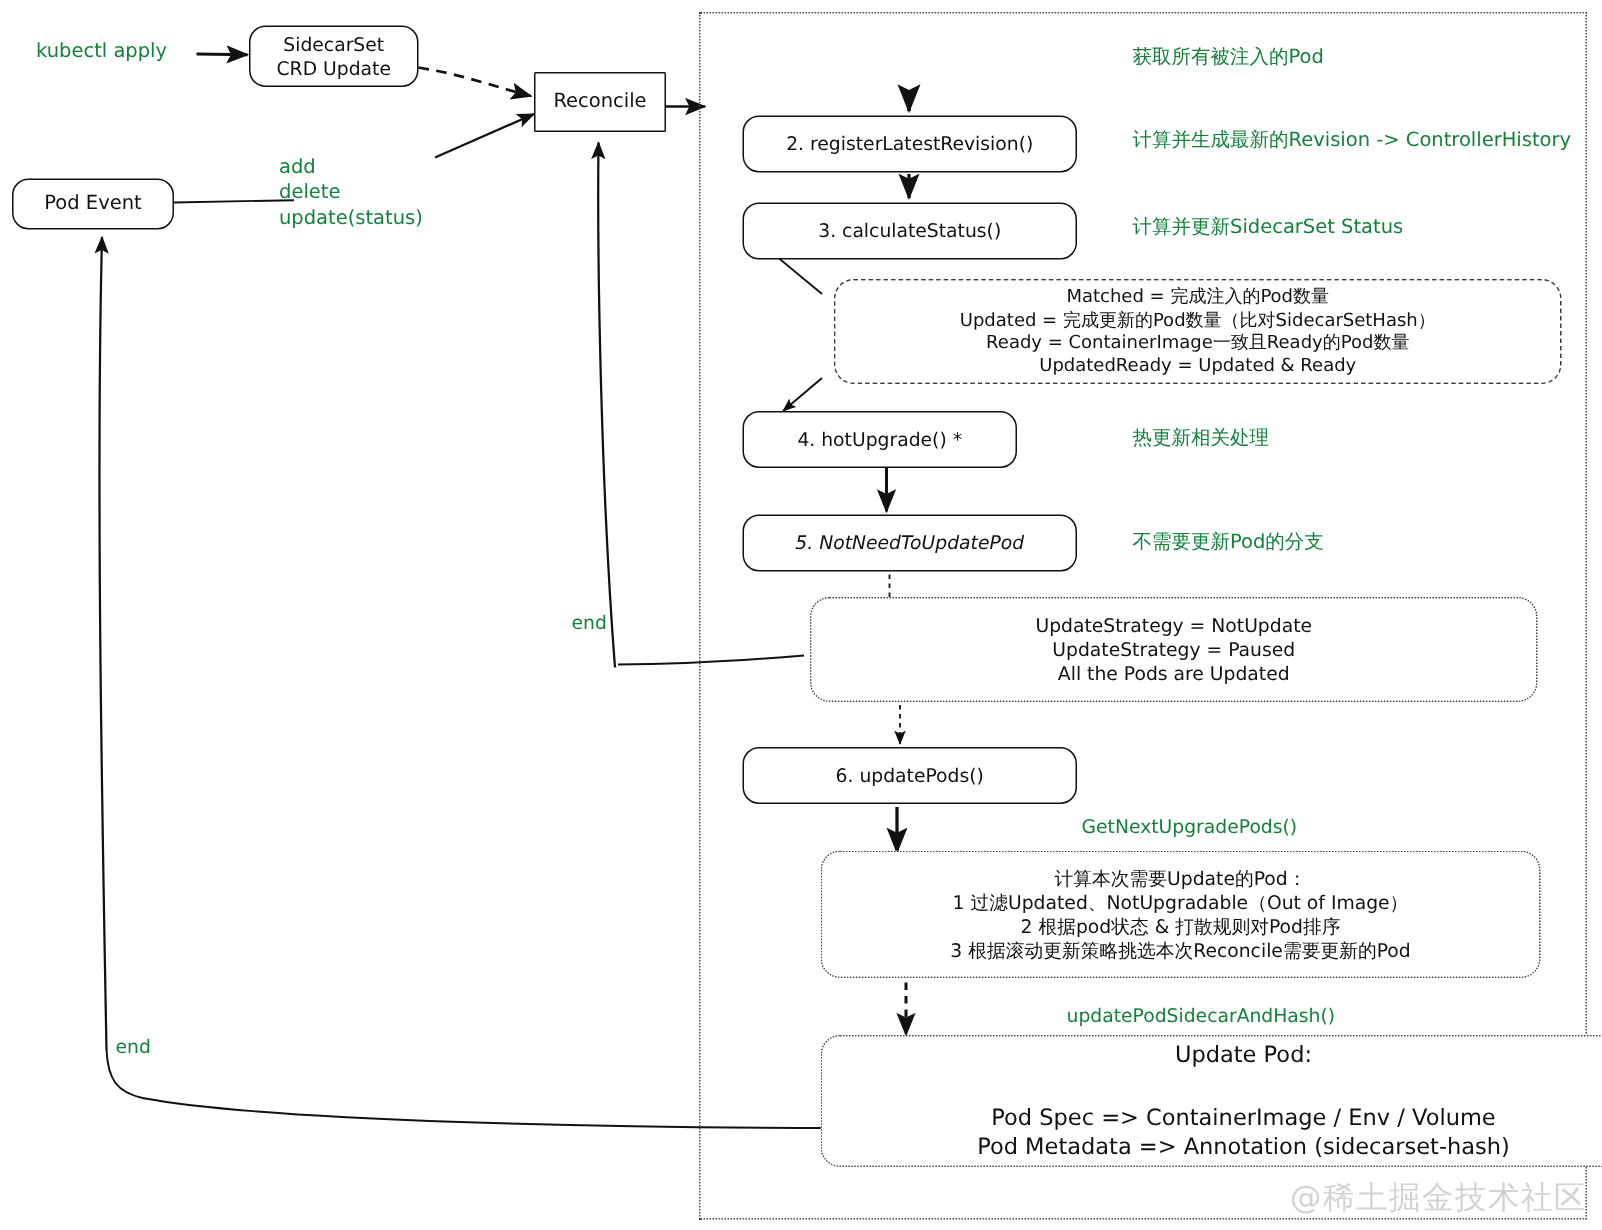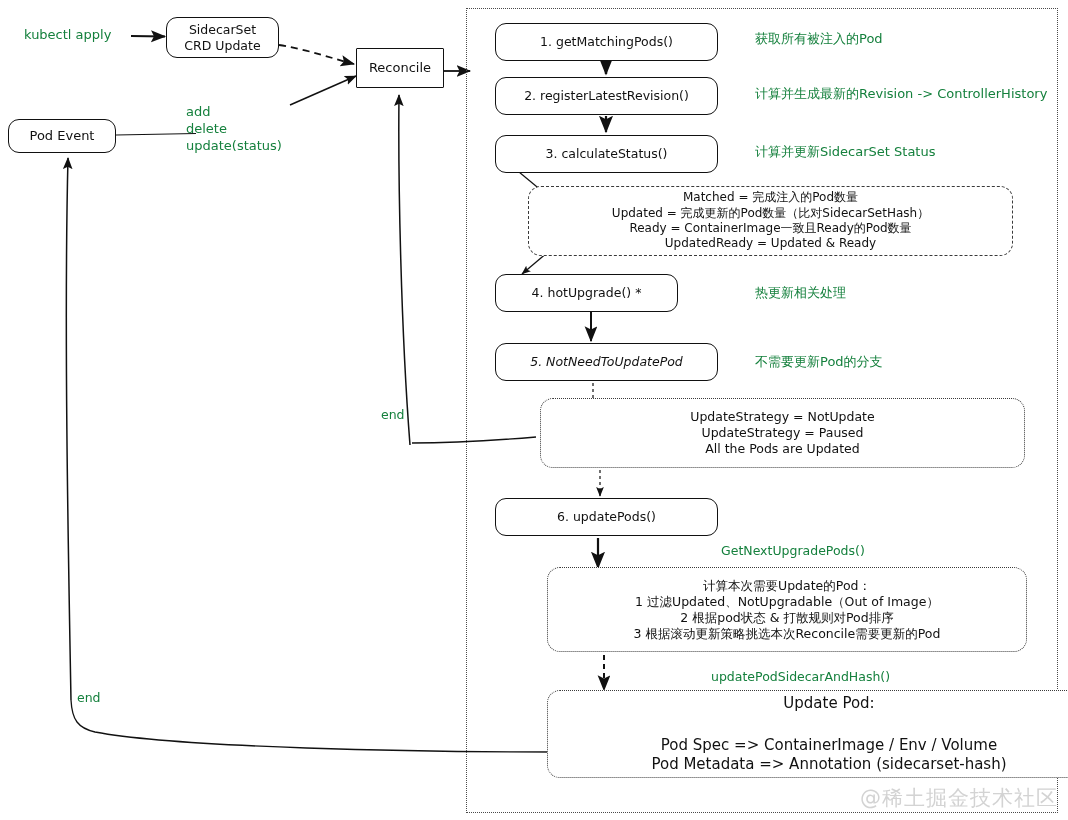--- a/index.html
+++ b/index.html
@@ -164,30 +164,29 @@
   <div class="label fs13 center line-block" style="left:186px; top:104px; width:110px;">add
 delete
 update(status)</div>
 
   <div class="label fs12" style="left:381px; top:407px;">end</div>
 
   <div class="label fs12" style="left:77px; top:690px;">end</div>
 
   <div id="flow-region"></div>
 
-  <div class="node round" style="left:495px; top:23px; width:223px; height:38px; font-size:12.5px;">1. getMatchingPods()</div>
   <div class="label fs13" style="left:755px; top:31px;">获取所有被注入的Pod</div>
 
   <div class="node round" style="left:495px; top:77px; width:223px; height:38px; font-size:12.5px;">2. registerLatestRevision()</div>
   <div class="label fs13" style="left:755px; top:86px;">计算并生成最新的Revision -&gt; ControllerHistory</div>
 
   <div class="node round" style="left:495px; top:135px; width:223px; height:38px; font-size:12.5px;">3. calculateStatus()</div>
   <div class="label fs13" style="left:755px; top:144px;">计算并更新SidecarSet Status</div>
 
-  <div class="node dashed fs125 line-block" style="left:528px; top:186px; width:485px; height:70px; font-size:12px;">Matched = 完成注入的Pod数量
+  <div class="node dashed fs125 line-block" style="left:556px; top:186px; width:485px; height:70px; font-size:12px;">Matched = 完成注入的Pod数量
 Updated = 完成更新的Pod数量（比对SidecarSetHash）
 Ready = ContainerImage一致且Ready的Pod数量
 UpdatedReady = Updated &amp; Ready</div>
 
   <div class="node round" style="left:495px; top:274px; width:183px; height:38px; font-size:12.5px;">4. hotUpgrade() *</div>
   <div class="label fs13" style="left:755px; top:285px;">热更新相关处理</div>
 
   <div class="node round" style="left:495px; top:343px; width:223px; height:38px; font-size:12.5px; font-style:italic;">5. NotNeedToUpdatePod</div>
   <div class="label fs13" style="left:755px; top:354px;">不需要更新Pod的分支</div>
 

